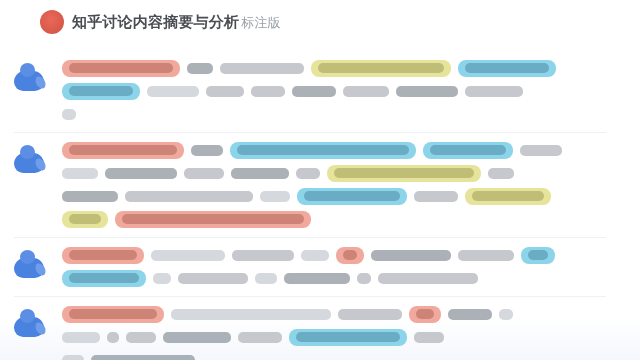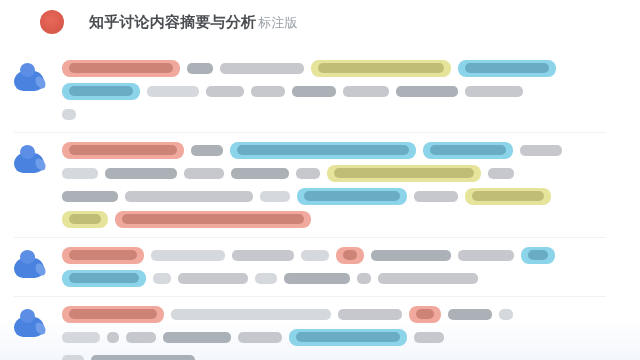--- a/index.html
+++ b/index.html
@@ -38,21 +38,21 @@
 
   .brand-logo {
     width: 24px;
     height: 24px;
     border-radius: 50%;
     background: radial-gradient(circle at 45% 40%, #e8695a 0%, #db5c4c 55%, #cf5444 100%);
     flex: 0 0 auto;
   }
 
   .header-title {
-    margin-left: 25px;
+    margin-left: 8px;
     font-size: 15px;
     font-weight: 700;
     color: #4a4d52;
     letter-spacing: 0.2px;
     white-space: nowrap;
   }
 
   .header-title .suffix {
     font-weight: 400;
     color: #9aa0a8;

